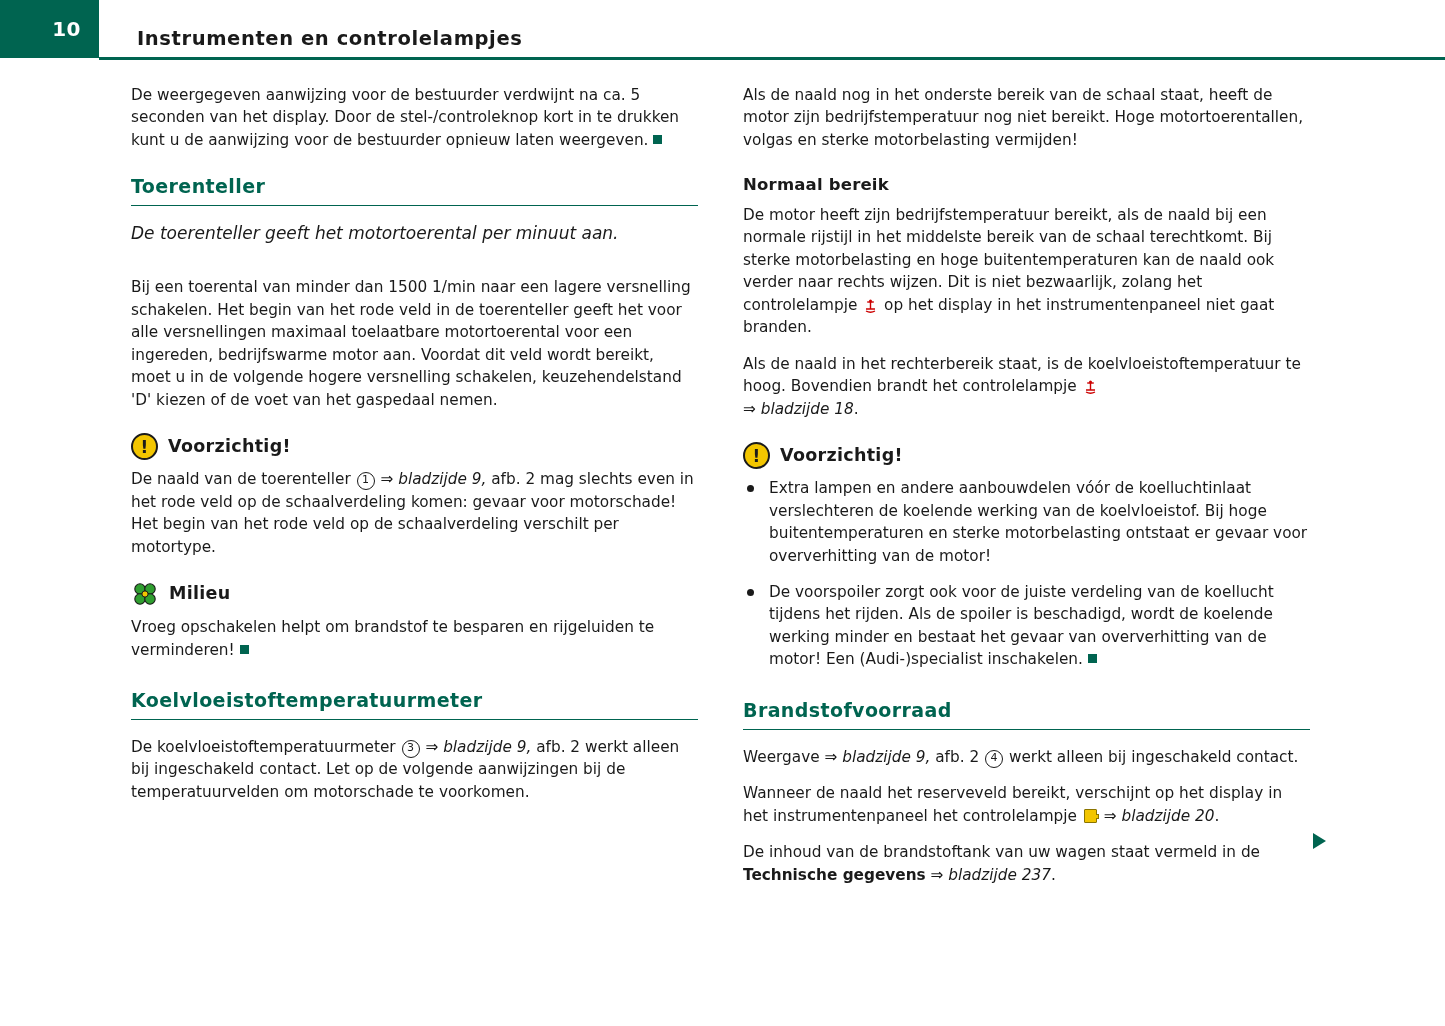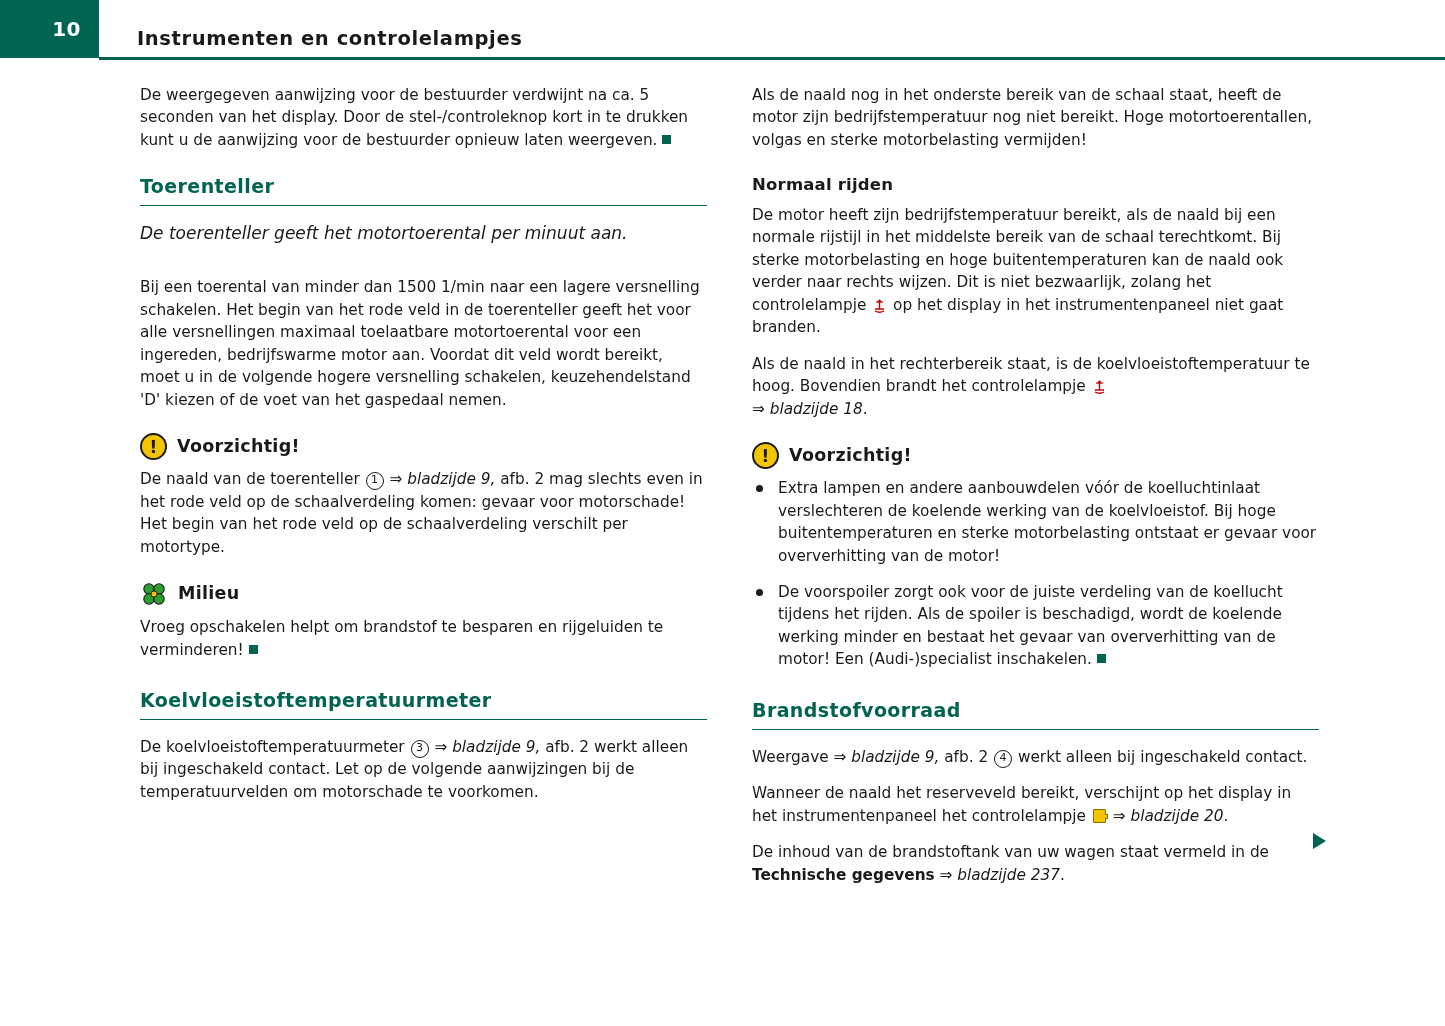--- a/index.html
+++ b/index.html
@@ -60,21 +60,21 @@
     right: 0;
     top: 57px;
     height: 3px;
     background: #006450;
   }
 
   
   .content {
     position: absolute;
     top: 84px;
-    left: 9px;
+    left: 0;
     width: 1321px;
     height: 900px;
   }
   .col {
     position: absolute;
     top: 0;
     width: 567px;
     font-size: 15.3px;
     line-height: 1.47;
   }
@@ -311,21 +311,21 @@
       <em>bladzijde 9,</em>
       <span>afb. 2 werkt alleen bij ingeschakeld contact. Let op de volgende aanwijzingen bij de temperatuurvelden om motorschade te voorkomen.</span>
     </p>
 
   </div>
 
   <div class="col col-right">
 
     <p>Als de naald nog in het onderste bereik van de schaal staat, heeft de motor zijn bedrijfstemperatuur nog niet bereikt. Hoge motortoerentallen, volgas en sterke motorbelasting vermijden!</p>
 
-    <h3 class="sub-head spaced">Normaal rijden</h3>
+    <h3 class="sub-head spaced">Normaal bereik</h3>
     <p><span>De motor heeft zijn bedrijfstemperatuur bereikt, als de naald bij een normale rijstijl in het middelste bereik van de schaal terechtkomt. Bij sterke motorbelasting en hoge buitentemperaturen kan de naald ook verder naar rechts wijzen. Dit is niet bezwaarlijk, zolang het controlelampje</span>
       <span class="ico-temp">
         <svg viewBox="0 0 13 15" width="13" height="15">
           <path d="M2 11 h9 M6.5 11 V4" stroke="#cc0000" stroke-width="1.4" fill="none"></path>
           <path d="M3.2 4 h6.6" stroke="#cc0000" stroke-width="1.4"></path>
           <path d="M2 13 q4.5 2.5 9 0" stroke="#cc0000" stroke-width="1.3" fill="none"></path>
           <circle cx="6.5" cy="3" r="1.5" fill="#cc0000"></circle>
         </svg>
       </span>
       <span>op het display in het instrumentenpaneel niet gaat branden.</span>

